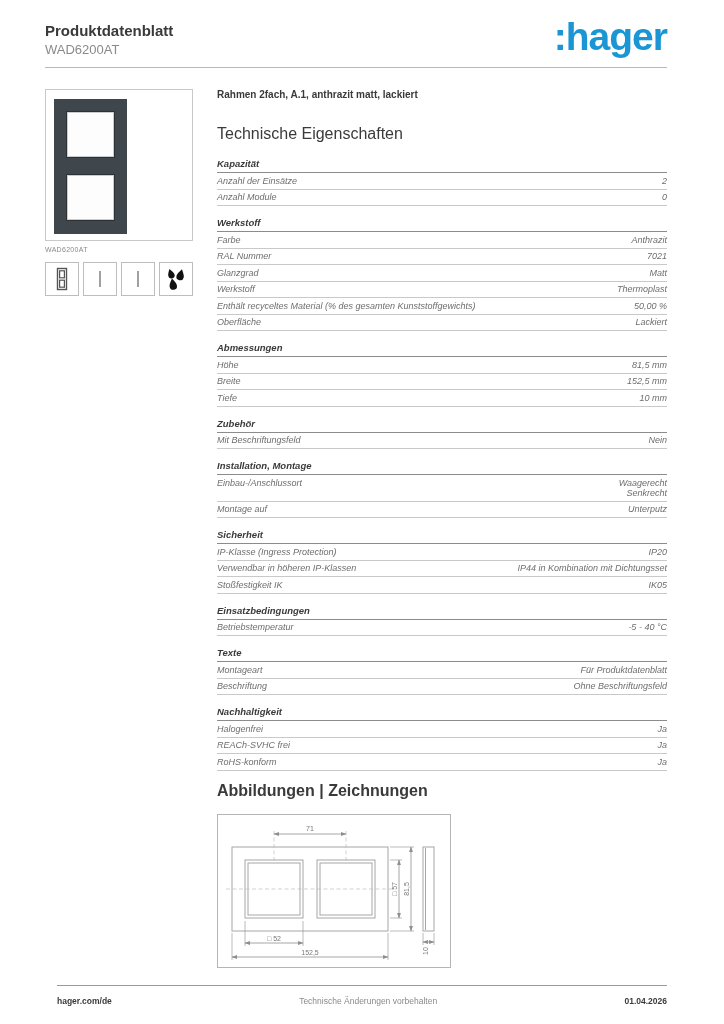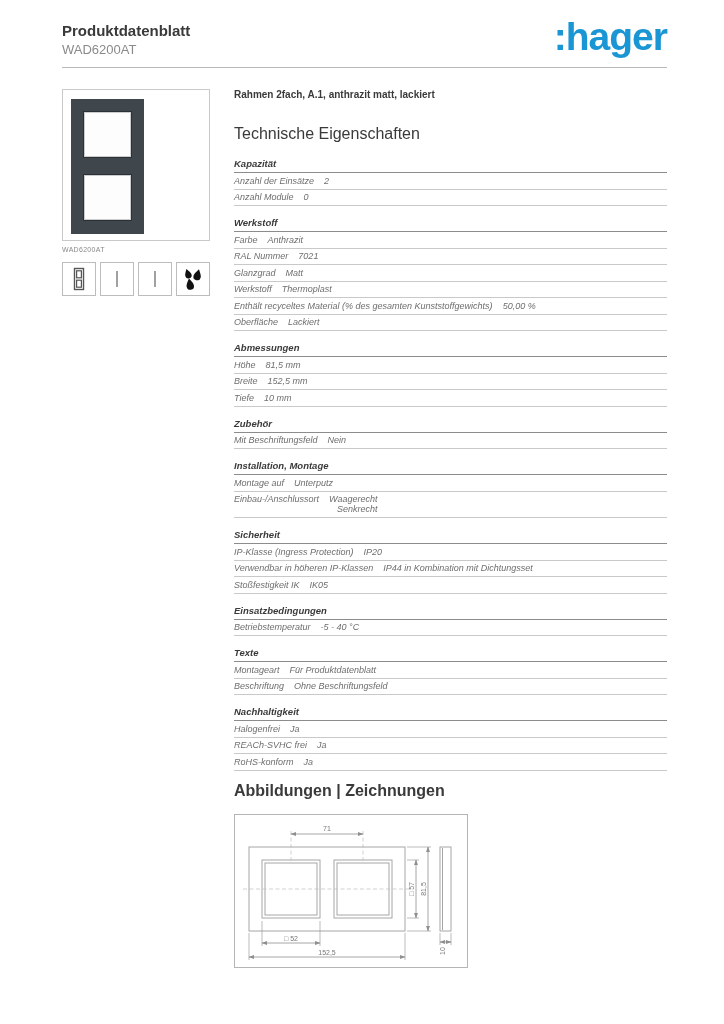--- a/index.html
+++ b/index.html
@@ -2,21 +2,21 @@
 <html><head>
 <meta charset="utf-8">
 <style>
   * { margin:0; padding:0; box-sizing:border-box; }
   html,body { background:#ffffff; }
   body { font-family:"Liberation Sans", sans-serif; color:#3c3c3c; }
   .page {
     position:relative; width:724px; height:1024px; margin:0 auto;
     background:#ffffff; overflow:hidden;
   }
-  .content { position:absolute; left:62px; right:57px; top:0; }
+  .content { position:absolute; left:45px; right:57px; top:0; }
 
   
   .header { display:flex; justify-content:space-between; align-items:flex-start;
             padding-top:22px; padding-bottom:10px; border-bottom:1px solid #b9b9b9; }
   .doc-type { font-size:15px; font-weight:bold; color:#3a3a3a; }
   .doc-code { font-size:13px; color:#8a8a8a; margin-top:3px; }
   .logo { font-size:39px; font-weight:bold; color:#1b96d4; letter-spacing:-1px; line-height:30px; }
 
   
   .main { display:flex; gap:24px; margin-top:21px; }
@@ -35,21 +35,21 @@
   .icon-box { width:34px; height:34px; border:1px solid #bdbdbd; background:#fff;
               display:flex; align-items:center; justify-content:center; }
 
   
   .description { font-size:10px; font-weight:bold; color:#3a3a3a; }
   .tech-title  { font-size:16px; font-weight:normal; color:#3a3a3a; margin-top:25px; }
   .sections { margin-top:15px; }
   .section { margin-bottom:11px;font-style:italic; }
   .section-title { font-size:9.5px; font-weight:bold; color:#3a3a3a;
                    padding-bottom:3px; border-bottom:1px solid #8c8c8c; }
-  .spec-row { display:flex; justify-content:flex-start; align-items:flex-start;
+  .spec-row { display:flex; justify-content:space-between; align-items:flex-start;
               gap:10px; padding:2.5px 0 3px 0; border-bottom:1px solid #c9c9c9;
               font-size:9px; color:#6e6e6e; }
   .spec-label { text-align:left; }
   .spec-value { text-align:right; white-space:pre-line; flex:0 0 auto; max-width:62%; }
 
   
   .drawings-title { font-size:16px; font-weight:bold; color:#3a3a3a; margin-top:8px; }
   .drawing-box { width:234px; height:154px; border:1px solid #b5b5b5; margin-top:14px; background:#fff; }
   .drawing-box svg { display:block; }
   .dim-text { font-size:7px; fill:#777; font-family:"Liberation Sans", sans-serif; }
@@ -176,27 +176,27 @@
             <div class="section">
               <div class="section-title">Zubehör</div>
               <div class="spec-row">
                 <span class="spec-label">Mit Beschriftungsfeld</span>
                 <span class="spec-value">Nein</span>
               </div>
             </div>
             <div class="section">
               <div class="section-title">Installation, Montage</div>
               <div class="spec-row">
-                <span class="spec-label">Montage auf</span>
-                <span class="spec-value">Unterputz</span>
-              </div>
-              <div class="spec-row">
                 <span class="spec-label">Einbau-/Anschlussort</span>
                 <span class="spec-value">Waagerecht
 Senkrecht</span>
+              </div>
+              <div class="spec-row">
+                <span class="spec-label">Montage auf</span>
+                <span class="spec-value">Unterputz</span>
               </div>
             </div>
             <div class="section">
               <div class="section-title">Sicherheit</div>
               <div class="spec-row">
                 <span class="spec-label">IP-Klasse (Ingress Protection)</span>
                 <span class="spec-value">IP20</span>
               </div>
               <div class="spec-row">
                 <span class="spec-label">Verwendbar in höheren IP-Klassen</span>
@@ -294,13 +294,18 @@
             <text class="dim-text" x="92" y="140" text-anchor="middle">152,5</text>
             <text class="dim-text" x="178.5" y="74" text-anchor="middle" transform="rotate(-90 178.5 74)">□ 57</text>
             <text class="dim-text" x="190.5" y="74" text-anchor="middle" transform="rotate(-90 190.5 74)">81,5</text>
             <text class="dim-text" x="210" y="136" text-anchor="middle" transform="rotate(-90 210 136)">10</text>
           </svg>
         </div>
       </div>
     </div>
   </div>
 
+  <div class="footer">
+    <div class="footer-left">hager.com/de</div>
+    <div class="footer-center">Technische Änderungen vorbehalten</div>
+    <div class="footer-right">01.04.2026</div>
+  </div>
 </div>
 
 </body></html>

